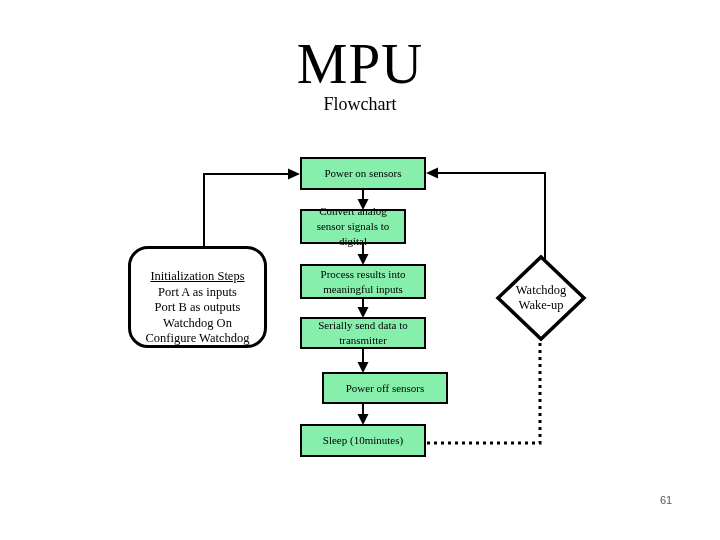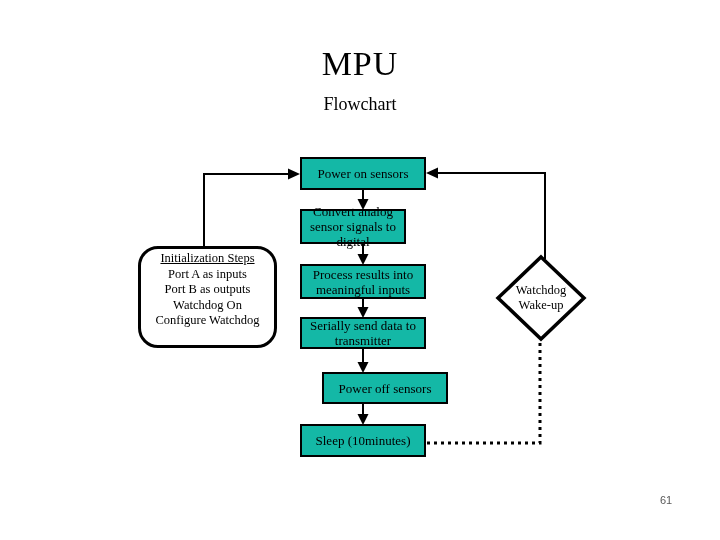--- a/index.html
+++ b/index.html
@@ -15,65 +15,65 @@
     font-family: "Liberation Serif", "DejaVu Serif", serif;
     color: #000000;
     overflow: hidden;
   }
   .slide-title {
     position: absolute;
     top: 42px;
     left: 0;
     width: 720px;
     text-align: center;
-    font-size: 34px;
+    font-size: 57px;
     letter-spacing: 1px;
     line-height: 44px;
   }
   .slide-subtitle {
     position: absolute;
     top: 94px;
     left: 0;
     width: 720px;
     text-align: center;
     font-size: 18px;
     line-height: 20px;
   }
   .node {
     position: absolute;
     box-sizing: border-box;
     border: 2px solid #000;
-    background: #14b8a6;
+    background: #86efac;
     display: flex;
     align-items: center;
     justify-content: center;
     text-align: center;
-    font-size: 13px;
+    font-size: 11px;
     line-height: 15px;
     z-index: 2;
     padding: 1px 8px;
   }
   .node-power-on  { left: 300px; top: 157px; width: 126px; height: 33px; }
   .node-convert   { left: 300px; top: 209px; width: 106px; height: 35px; }
   .node-process   { left: 300px; top: 264px; width: 126px; height: 35px; }
   .node-send      { left: 300px; top: 317px; width: 126px; height: 32px; }
   .node-power-off { left: 300px; top: 372px; width: 126px; height: 32px; margin-left: 22px; }
   .node-sleep     { left: 300px; top: 424px; width: 126px; height: 33px; }
   .node-init {
     position: absolute;
     box-sizing: border-box;
-    left: 138px; top: 246px; width: 139px; height: 102px;
+    left: 128px; top: 246px; width: 139px; height: 102px;
     border: 3px solid #000;
     border-radius: 20px;
     background: #fff;
     z-index: 2;
     font-size: 12.5px;
     line-height: 15.5px;
     text-align: center;
-    padding-top: 2px;
+    padding-top: 20px;
   }
   .node-init .init-title { text-decoration: underline; }
   .diamond-label {
     position: absolute;
     left: 498px; top: 283px; width: 86px;
     text-align: center;
     font-size: 12.5px;
     line-height: 15px;
     z-index: 3;
   }

